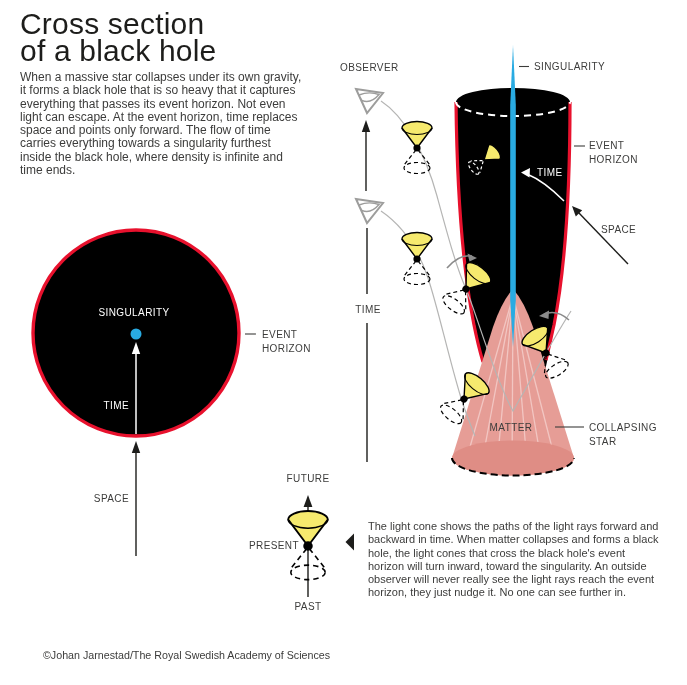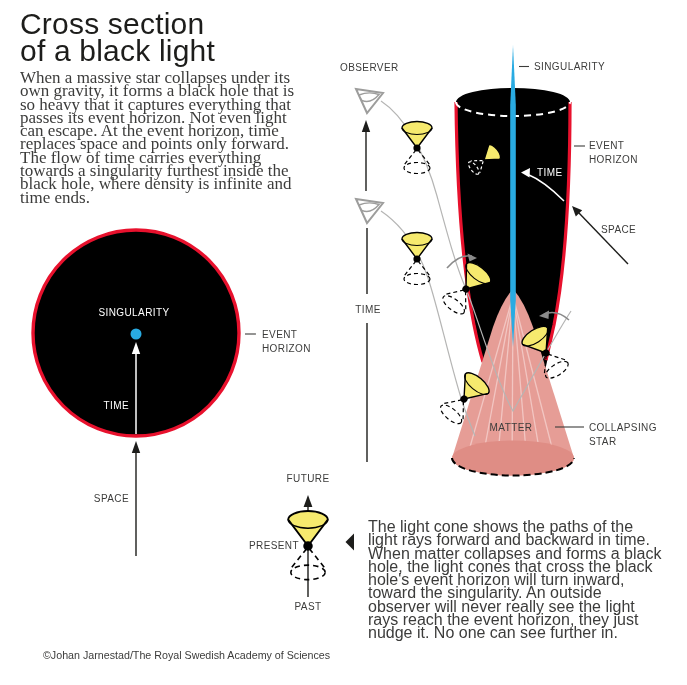--- a/index.html
+++ b/index.html
@@ -3,22 +3,22 @@
 <meta charset="utf-8">
 <style>
   html,body{margin:0;padding:0;background:#fff;}
   #canvas{
     position:relative;width:687px;height:685px;background:#fff;overflow:hidden;
     font-family:"Liberation Sans",sans-serif;color:var(--c-text_dark,#3c3c3b);
   }
   .abs{position:absolute;}
   #title{left:20px;top:10px;font-size:30px;line-height:27px;letter-spacing:.2px;
          color:var(--c-title_dark,#1d1d1b);font-weight:400;}
-  #intro{left:20px;top:71px;width:282px;font-size:17px;line-height:13.3px;font-family:Liberation Serif, serif;}
-  #legend-text{left:368px;top:520px;width:294px;font-size:16px;line-height:13.3px;}
+  #intro{left:20px;top:71px;width:282px;font-size:12px;line-height:13.3px;}
+  #legend-text{left:368px;top:520px;width:294px;font-size:11px;line-height:13.3px;}
   #credit{left:43px;top:649px;font-size:10.7px;}
   svg{position:absolute;left:0;top:0;}
   svg text{font-family:"Liberation Sans",sans-serif;font-size:10px;letter-spacing:.4px;
            fill:var(--c-text_dark,#3c3c3b);}
   .t-white{fill:#fff;}
   .red-edge{stroke:var(--c-red,#e8112d);stroke-width:3.2;fill:none;}
   .blk{fill:#000;}
   .dash-white{fill:none;stroke:#fff;stroke-width:2;stroke-dasharray:7,5;}
   .pink{fill:var(--c-pink,#e69d96);}
   .pinkdark{fill:var(--c-pink_dark,#df8d85);}
@@ -176,21 +176,21 @@
       </g>
       <use href="#lightcone" transform="translate(308,546) scale(1.32)"></use>
       <text x="299" y="549" text-anchor="end">PRESENT</text>
       <text x="308" y="610" text-anchor="middle">PAST</text>
       <polygon class="darkfill" points="345.5,542 354,533.5 354,550.5"></polygon>
     </g>
   </svg>
 
   <div id="title" class="abs">
     <span style="display:block">Cross section</span>
-    <span style="display:block">of a black light</span>
+    <span style="display:block">of a black hole</span>
   </div>
 
   <div id="intro" class="abs">When a massive star collapses under its own gravity, it forms a black hole that is so heavy that it captures everything that passes its event horizon. Not even light can escape. At the event horizon, time replaces space and points only forward. The flow of time carries everything towards a singularity furthest inside the black hole, where density is infinite and time ends.</div>
 
   <div id="legend-text" class="abs">The light cone shows the paths of the light rays forward and backward in time. When matter collapses and forms a black hole, the light cones that cross the black hole's event horizon will turn inward, toward the singularity. An outside observer will never really see the light rays reach the event horizon, they just nudge it. No one can see further in.</div>
 
   <div id="credit" class="abs">©Johan Jarnestad/The Royal Swedish Academy of Sciences</div>
 </div>
 
 </body></html>

